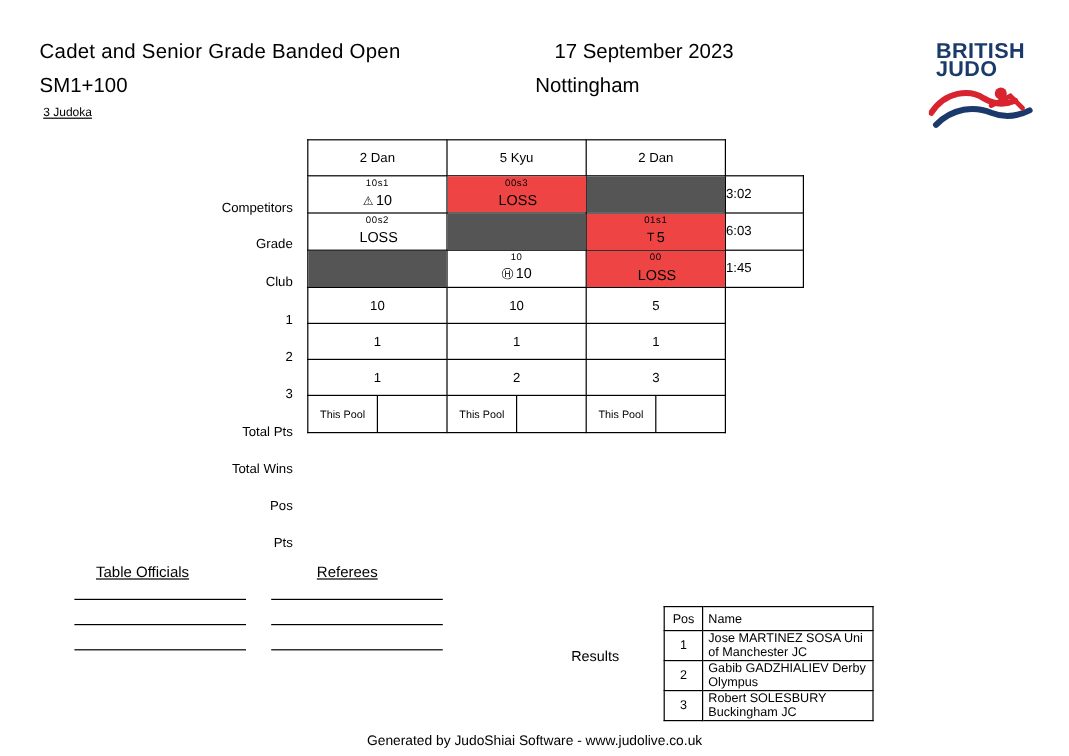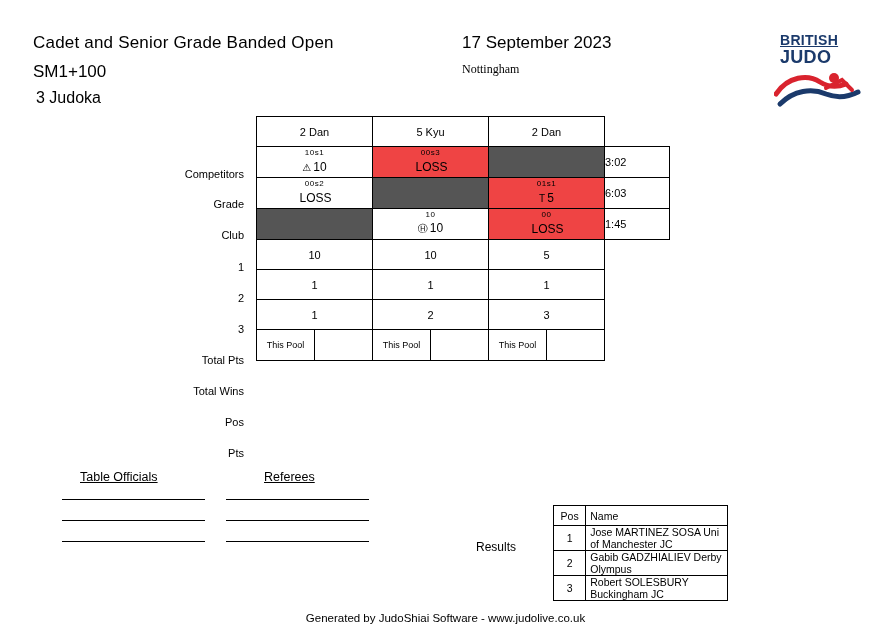--- a/index.html
+++ b/index.html
@@ -32,53 +32,53 @@
   .hdr-cat {
     position: absolute;
     left: 33px;
     top: 62px;
     font-size: 17px;
   }
   .hdr-judoka {
     position: absolute;
     left: 36px;
     top: 89px;
-    font-size: 16px;
+    font-size: 10px;
+    text-decoration: underline;
   }
   .hdr-date {
     position: absolute;
     left: 462px;
     top: 33px;
     font-size: 17px;
   }
   .hdr-place {
     position: absolute;
-    left: 462px;
+    left: 446px;
     top: 62px;
-    font-size: 12px;
-    font-family: Liberation Serif, serif;
+    font-size: 17px;
   }
 
   
   .logo {
     position: absolute;
     left: 770px;
     top: 28px;
     width: 95px;
     height: 85px;
   }
   .logo-txt1, .logo-txt2 {
     position: absolute;
     left: 10px;
     font-family: "Liberation Sans", sans-serif;
     font-weight: bold;
     color: #1b3a6b;
     letter-spacing: .3px;
   }
-  .logo-txt1 { top: 4px; font-size: 14px; text-decoration: underline; }
+  .logo-txt1 { top: 4px; font-size: 18px; }
   .logo-txt2 { top: 19px; font-size: 18px; }
   .logo-swoosh {
     position: absolute;
     left: 4px;
     top: 40px;
     width: 88px;
     height: 42px;
   }
 
   

